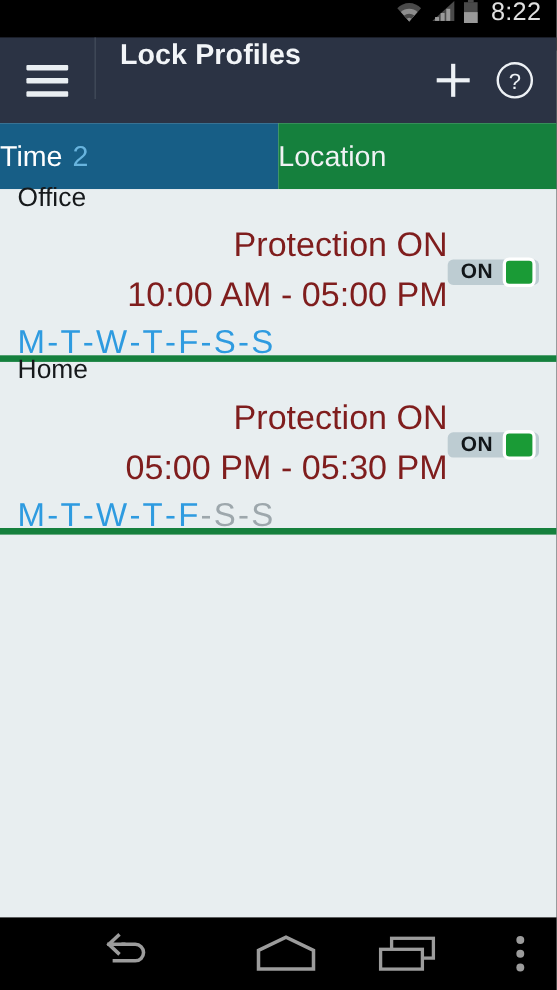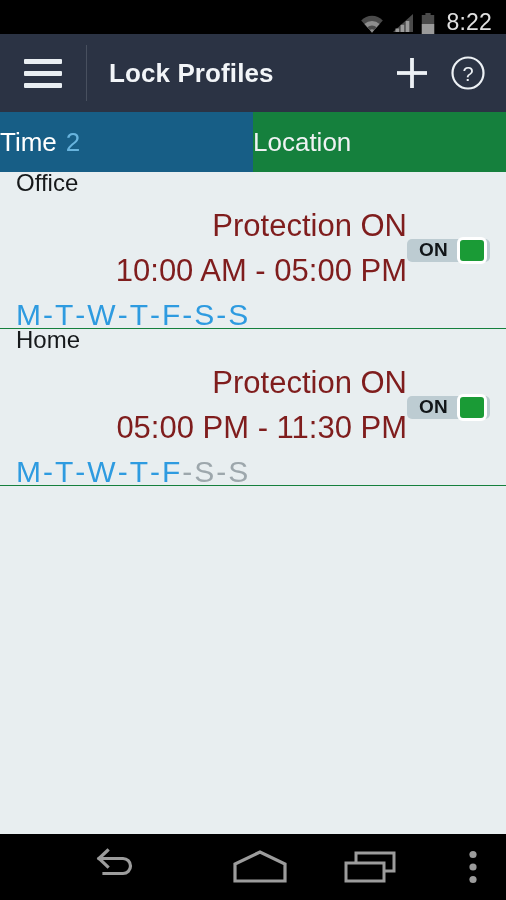--- a/index.html
+++ b/index.html
@@ -13,36 +13,36 @@
     position:relative;
     width:506px; height:900px;
     background:#E8EEF0;
   }
 
   
   #status-bar {
     position:absolute; top:0; left:0;
     width:506px; height:46px;
     background:#000;
-    display:flex; align-items:center; justify-content:flex-end;
+    display:flex; align-items:flex-start; justify-content:flex-end;
     padding-right:14px;
   }
   .sb-icon { display:flex; align-items:center; margin-left:7px; }
   #status-time {
     color:#E0E0E0; font-size:23px; letter-spacing:0.2px;
     margin-left:11px; line-height:1; font-weight:400;
     position:relative; top:-1px;
   }
 
   
   #app-bar {
     position:absolute; top:34px; left:0;
     width:506px; height:78px;
     background:#2B3344;
-    display:flex; align-items:center;
+    display:flex; align-items:flex-start;
   }
   #hamburger-button {
     width:86px; height:78px;
     display:flex; flex-direction:column; align-items:center; justify-content:center;
     gap:7px;
   }
   #hamburger-button i {
     display:block; width:38px; height:5px; background:#E9EEF2; border-radius:1px;
   }
   #appbar-divider {
@@ -79,21 +79,21 @@
 
   
   #profile-list {
     position:absolute; top:172px; left:0;
     width:506px; bottom:66px;
     background:#E8EEF0;
   }
   .list-item {
     position:relative;
     height:157px;
-    border-bottom:1px solid #15803d;
+    border-bottom:6px solid #15803d;
     display:flex; align-items:center;
   }
   .item-text { padding-left:16px; flex:1; }
   .item-title {
     font-size:24px; color:#16191B; line-height:1.0;
     margin-bottom:15px;
   }
   .item-sub {
     font-size:31px; color:#7f1d1d; line-height:1.0;
     margin-bottom:14px;
@@ -219,21 +219,21 @@
       <div class="toggle">
         <span class="toggle-label">ON</span>
         <span class="toggle-thumb"></span>
       </div>
     </div>
 
     <div class="list-item">
       <div class="item-text">
         <div class="item-title">Home</div>
         <div class="item-sub">Protection ON</div>
-        <div class="item-sub">05:00 PM - 11:30 PM</div>
+        <div class="item-sub">05:00 PM - 05:30 PM</div>
         <div class="item-days"><span class="day-on">M</span><span class="day-sep day-on">-</span><span class="day-on">T</span><span class="day-sep day-on">-</span><span class="day-on">W</span><span class="day-sep day-on">-</span><span class="day-on">T</span><span class="day-sep day-on">-</span><span class="day-on">F</span><span class="day-sep day-off">-</span><span class="day-off">S</span><span class="day-sep day-off">-</span><span class="day-off">S</span></div>
       </div>
       <div class="toggle">
         <span class="toggle-label">ON</span>
         <span class="toggle-thumb"></span>
       </div>
     </div>
 
   </div>
 

